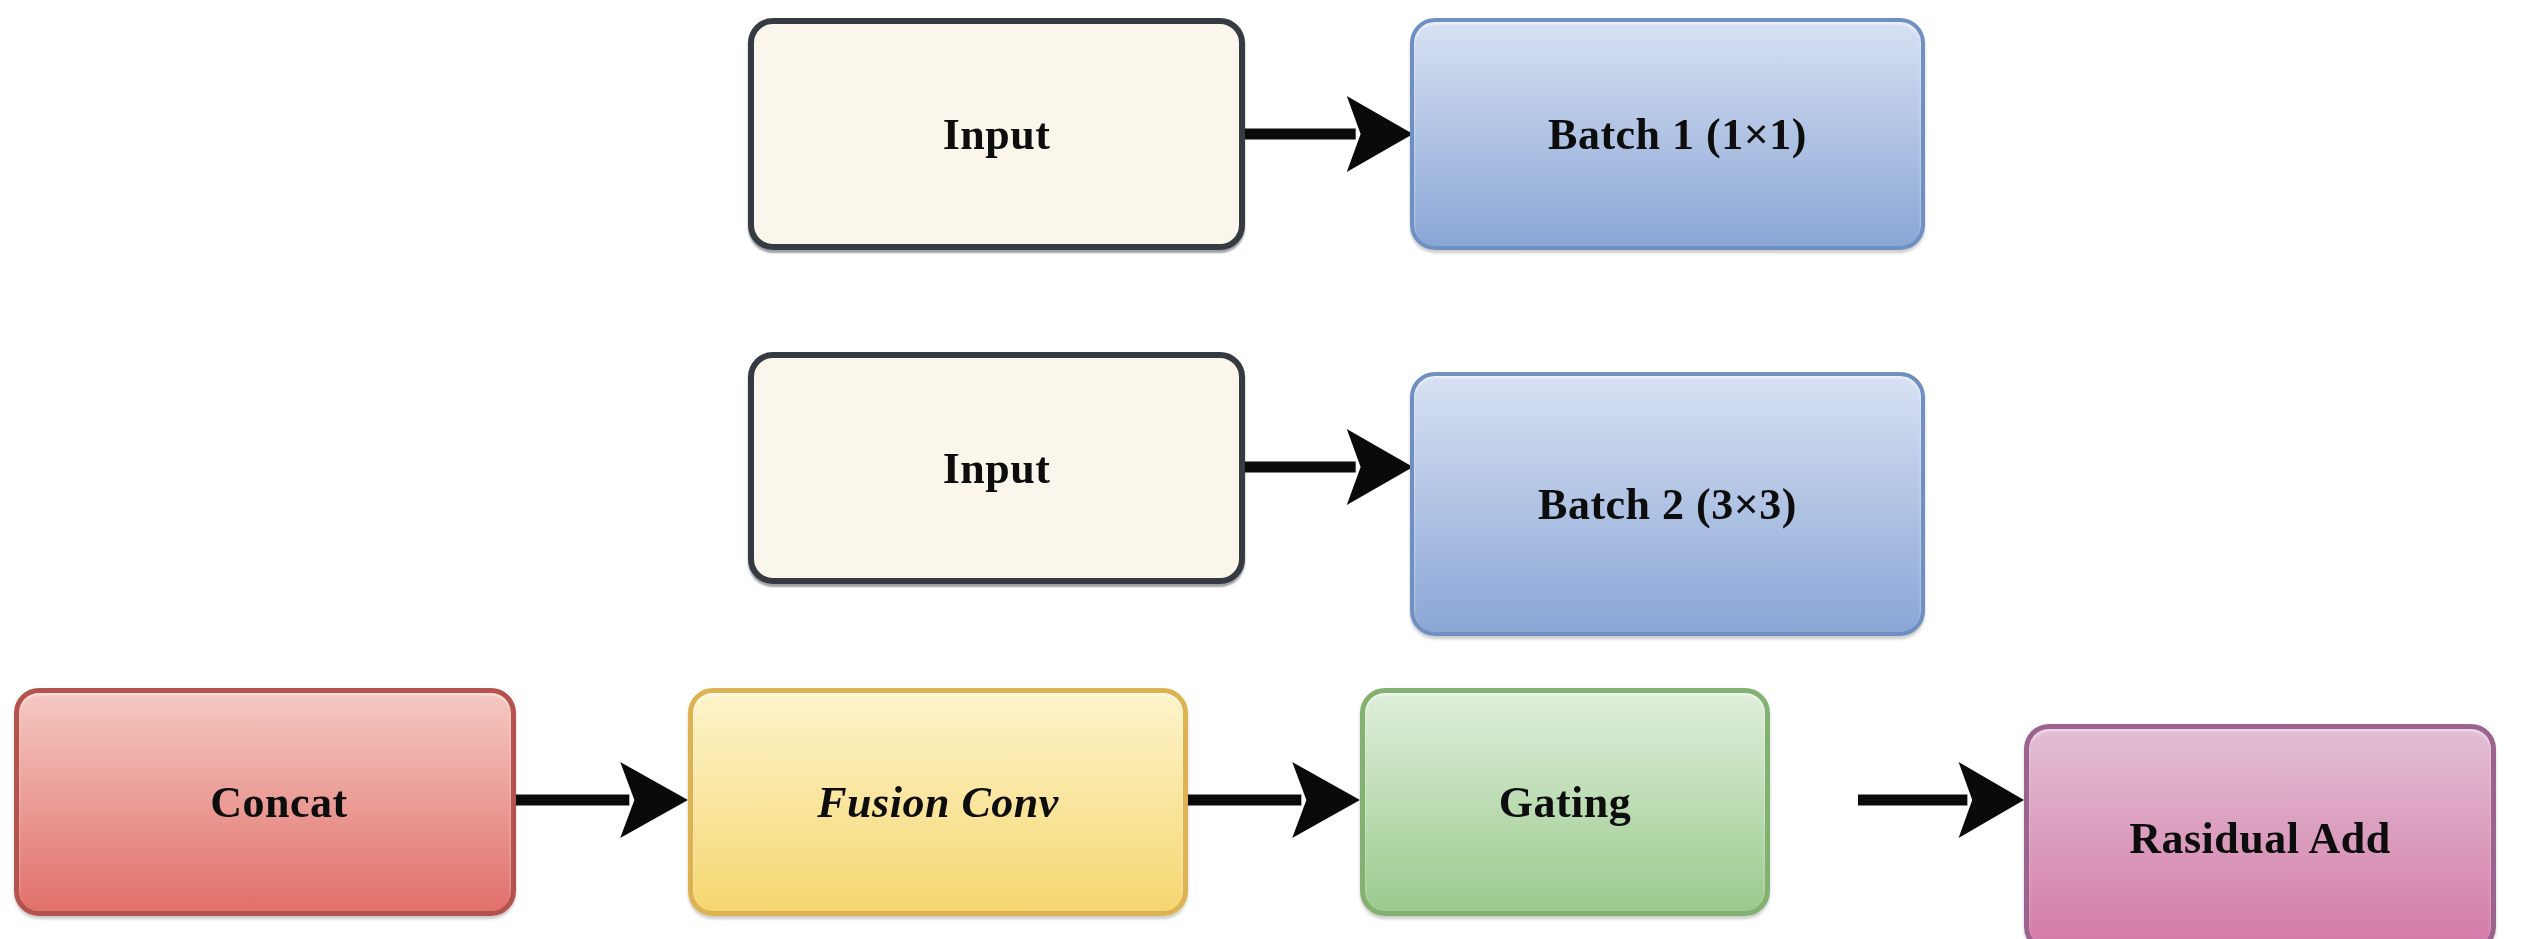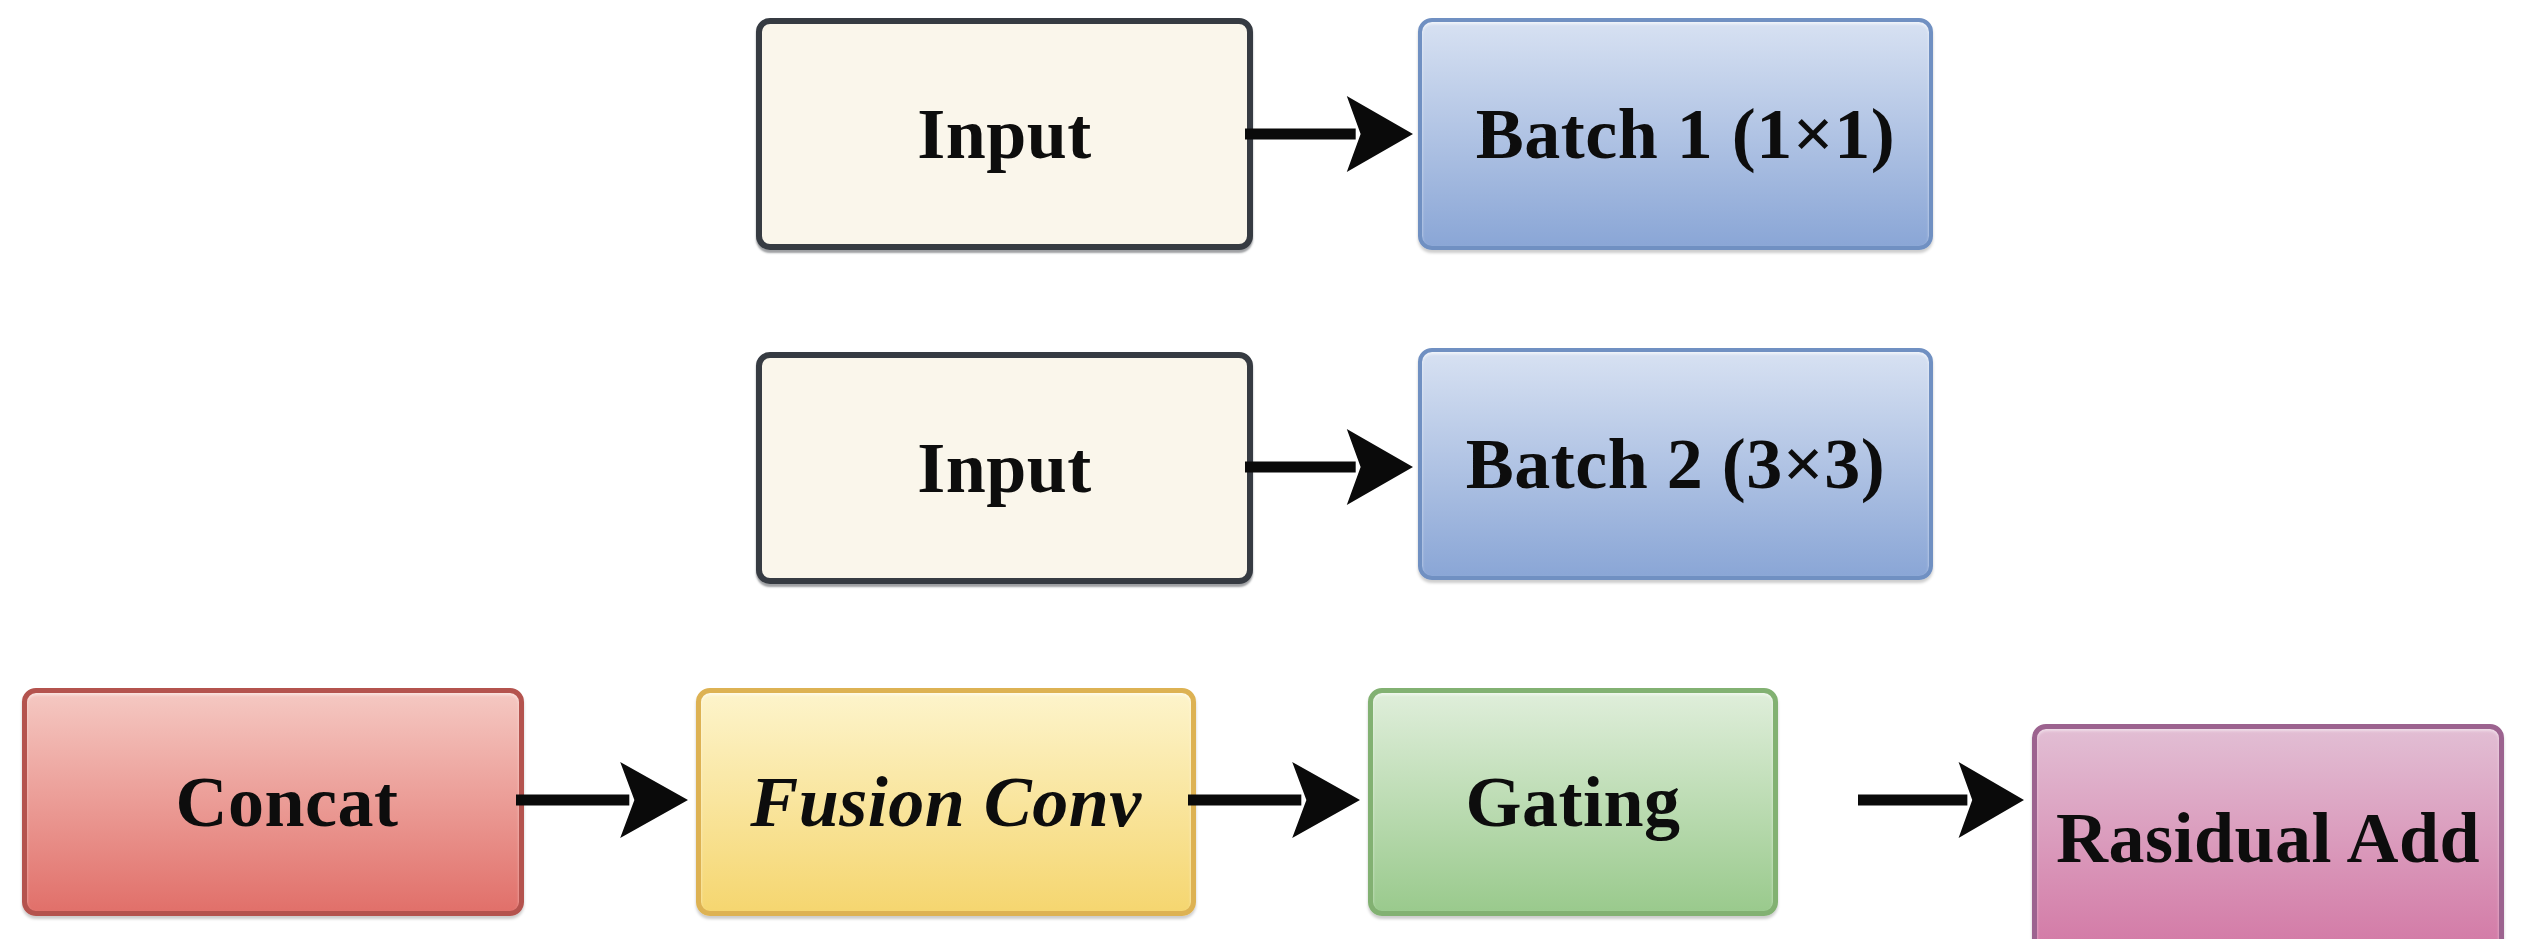--- a/index.html
+++ b/index.html
@@ -12,25 +12,24 @@
     font-family: "Liberation Serif", "DejaVu Serif", serif;
   }
   .node {
     position: absolute;
     box-sizing: border-box;
     display: flex;
     align-items: center;
     justify-content: center;
     text-align: center;
     font-weight: 700;
-    font-size: 72px;
+    font-size: 44px;
     letter-spacing: 0.5px;
     color: var(--text, #000);
-    border-radius: 14px;
-    margin-left: 8px;
+    border-radius: 25px;
   }
   .node--input {
     background: var(--input-fill, #faf6eb);
     border: 6px solid var(--input-border, #363b42);
     box-shadow: 0 3px 2px rgba(40,44,50,0.45);
   }
   .node--batch {
     background: linear-gradient(180deg, var(--batch-top, #d7e1f2) 0%, var(--batch-bottom, #8aa6d6) 100%);
     border: 4px solid var(--batch-border, #7090c2);
     box-shadow: inset 0 2px 3px rgba(255,255,255,0.65), 0 3px 3px rgba(0,0,0,0.2);
@@ -85,21 +84,21 @@
 
   <div class="node node--input" style="left:748px; top:352px; width:497px; height:232px;">
     <span>Input</span>
   </div>
 
   <svg class="arrow" style="left:1245px; top:422px; width:168px; height:90px;" viewBox="0 0 170 90" preserveAspectRatio="none">
     <rect x="0" y="39.5" width="112" height="11"></rect>
     <polygon points="103,7 170,45 103,83 117,45"></polygon>
   </svg>
 
-  <div class="node node--batch" style="left:1410px; top:348px; width:515px; height:232px;">
+  <div class="node node--batch" style="left:1410px; top:372px; width:515px; height:264px;">
     <span>Batch 2 (3×3)</span>
   </div>
 
   <div class="node node--concat" style="left:14px; top:688px; width:502px; height:228px;">
     <span>Concat</span>
   </div>
 
   <svg class="arrow" style="left:516px; top:755px; width:172px; height:90px;" viewBox="0 0 170 90" preserveAspectRatio="none">
     <rect x="0" y="39.5" width="112" height="11"></rect>
     <polygon points="103,7 170,45 103,83 117,45"></polygon>

